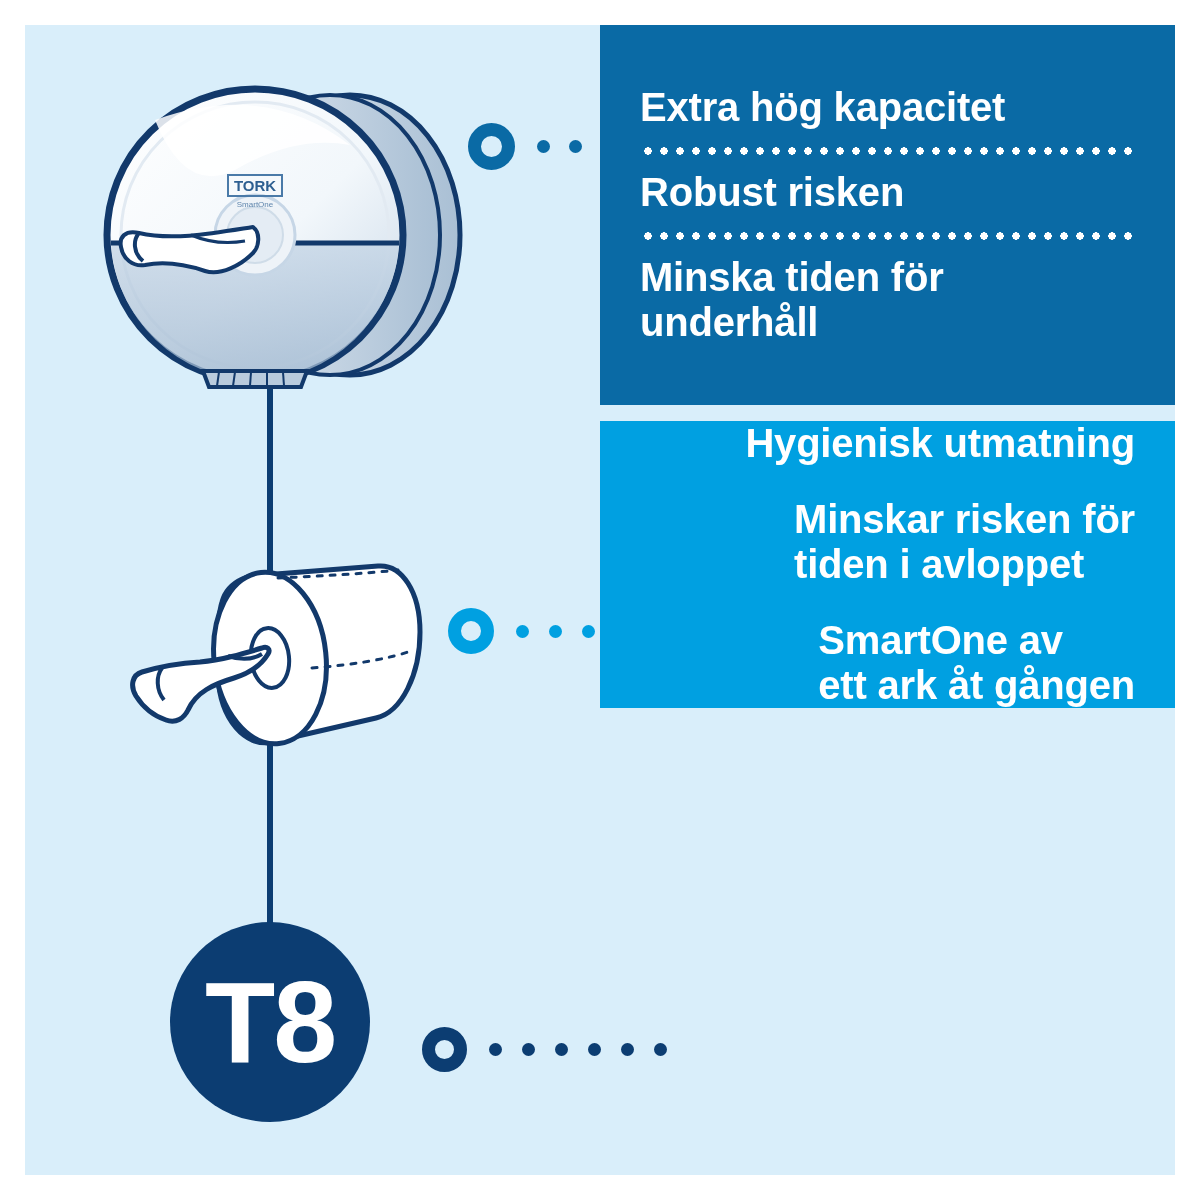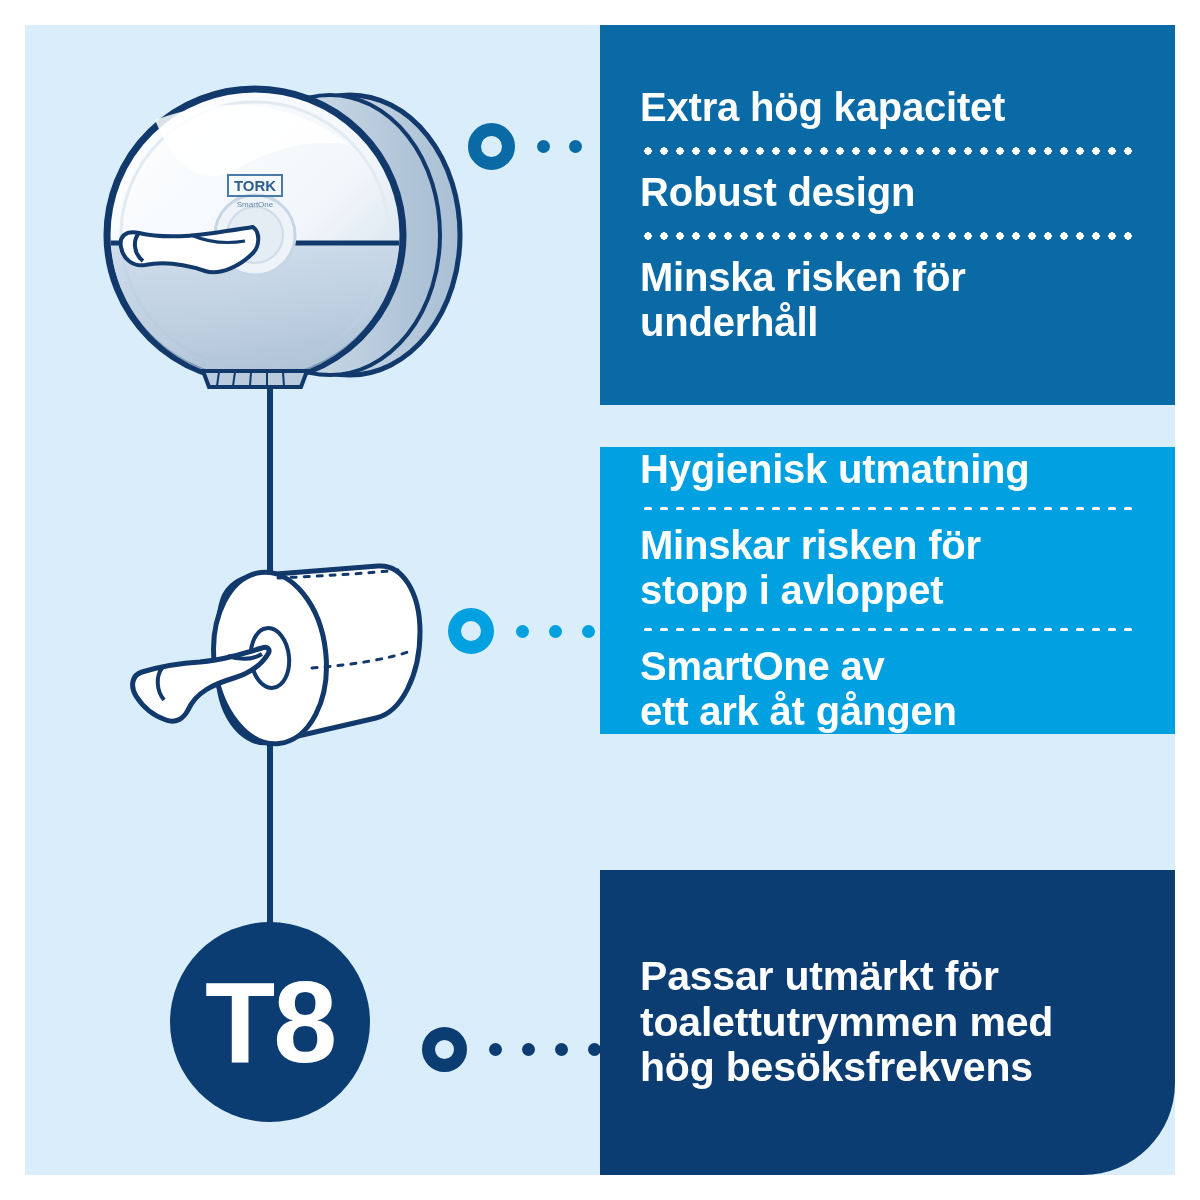--- a/index.html
+++ b/index.html
@@ -38,24 +38,25 @@
     flex-direction: column;
     justify-content: center;
   }
   .panel-1 {
     top: 25px;
     width: 575px;
     height: 380px;
     background: #0a6aa5;
   }
   .panel-2 {
-    top: 447px;
+    top: 421px;
     width: 575px;
     height: 287px;
     background: #00a0e1;
+    align-items: flex-end;
   }
   .panel-3 {
     top: 870px;
     width: 575px;
     height: 305px;
     background: #0c3d72;
     border-bottom-right-radius: 92px;
   }
   .feature-text {
     color: #ffffff;
@@ -289,35 +290,30 @@
       <span></span>
       <span></span>
       <span></span>
       <span></span>
     </span>
   </div>
 
   <div class="panel panel-1">
     <div class="feature-text">Extra hög kapacitet</div>
     <div class="divider"></div>
-    <div class="feature-text">Robust design</div>
+    <div class="feature-text">Robust risken</div>
     <div class="divider"></div>
-    <div class="feature-text">Minska risken för
+    <div class="feature-text">Minska tiden för
 underhåll</div>
   </div>
 
   <div class="panel panel-2">
     <div class="feature-text">Hygienisk utmatning</div>
     <div class="divider"></div>
     <div class="feature-text">Minskar risken för
-stopp i avloppet</div>
+tiden i avloppet</div>
     <div class="divider"></div>
     <div class="feature-text">SmartOne av
 ett ark åt gången</div>
   </div>
 
-  <div class="panel panel-3">
-    <div class="feature-text">Passar utmärkt för
-toalettutrymmen med
-hög besöksfrekvens</div>
-  </div>
 
 </div>
 
 </body></html>

